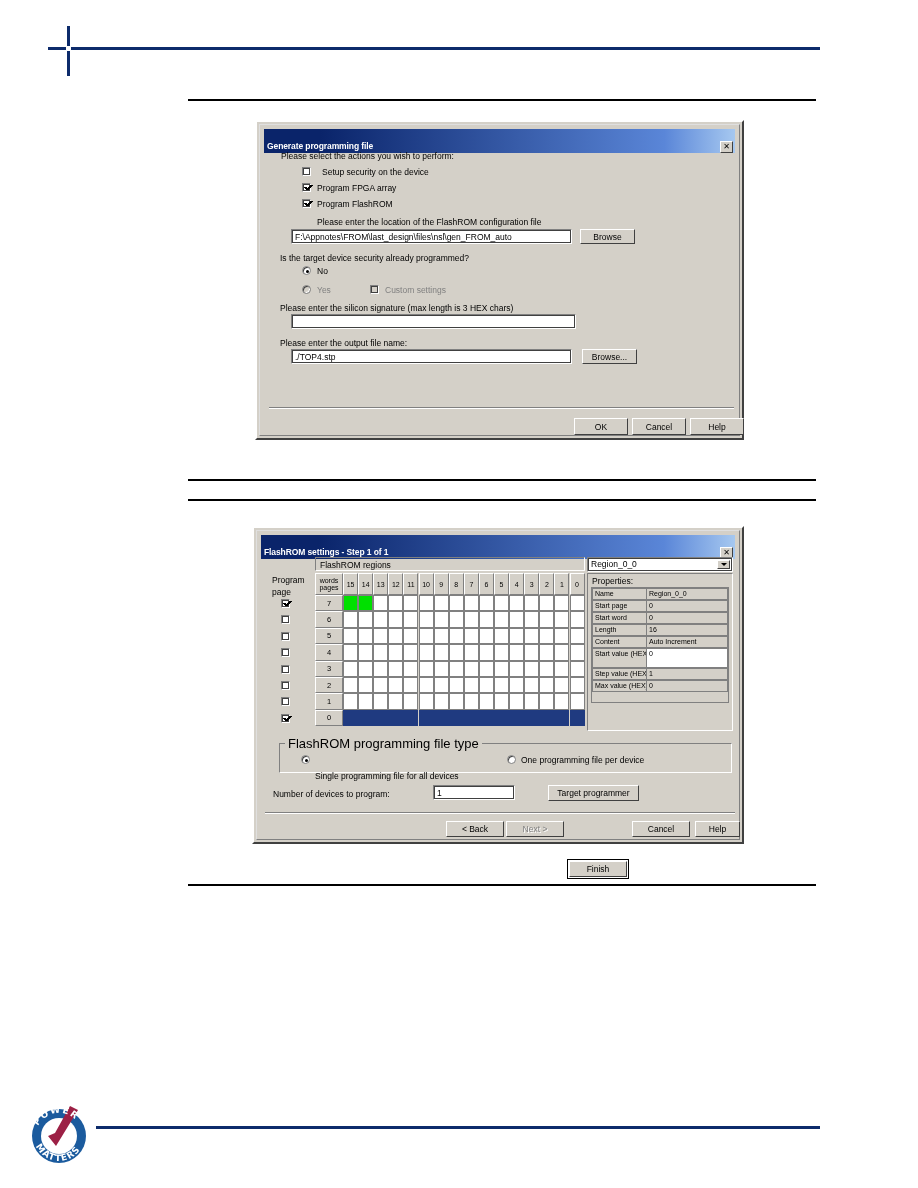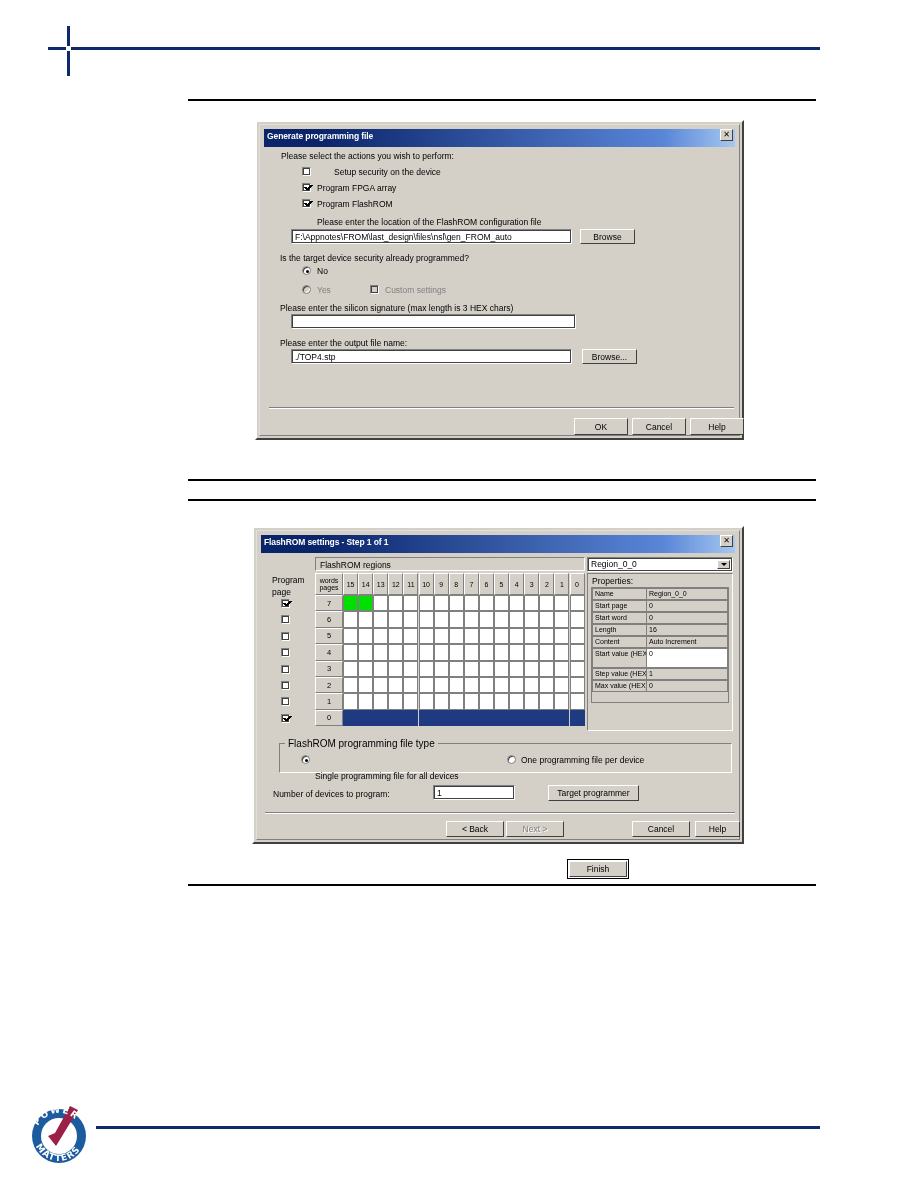--- a/index.html
+++ b/index.html
@@ -34,23 +34,23 @@
     box-sizing:border-box;
     font-size:8.5px;color:#000;
   }
   .dlg-inner{
     position:absolute;inset:2px;
     border-top:1px solid #dfdfdf;border-left:1px solid #dfdfdf;
     border-right:1px solid #808080;border-bottom:1px solid #808080;
     box-sizing:border-box;
   }
   .titlebar{
-    position:absolute;left:4px;right:4px;top:4px;height:18px;
+    position:absolute;left:4px;right:4px;top:4px;height:24px;
     background:linear-gradient(to right,#0a246a 0%,#0a246a 12%,#5a86d8 85%,#a6c8f0 100%);
-    display:flex;align-items:flex-start;padding:0 2px 0 3px;
+    display:flex;align-items:flex-end;padding:0 2px 0 3px;
   }
   .title-text{color:#ffffff;font-size:8.5px;font-weight:bold;white-space:nowrap;
     letter-spacing:-0.1px;line-height:14px;}
   .title-sp{flex:1;}
   .tb-btn{
     width:13px;height:12px;background:#d4d0c8;
     border-top:1px solid #ffffff;border-left:1px solid #ffffff;
     border-right:1px solid #404040;border-bottom:1px solid #404040;
     font-size:8px;line-height:10px;text-align:center;color:#000;box-sizing:border-box;
     font-family:"Liberation Sans",sans-serif;
@@ -110,21 +110,21 @@
   
   .group{
     position:absolute;box-sizing:border-box;
     border:1px solid #808080;border-right-color:#ffffff;border-bottom-color:#ffffff;
   }
   .group::after{
     content:"";position:absolute;left:1px;top:1px;right:-1px;bottom:-1px;
     border:1px solid #ffffff;border-left-color:transparent;border-top-color:transparent;
     pointer-events:none;
   }
-  .group-title{position:absolute;background:#d4d0c8;padding:0 3px;font-size:10px;
+  .group-title{position:absolute;background:#d4d0c8;padding:0 3px;font-size:13px;
     white-space:nowrap;line-height:9px;}
 
   
   .etched{position:absolute;height:2px;border-top:1px solid #808080;border-bottom:1px solid #ffffff;box-sizing:border-box;}
 
   
   .combo{
     position:absolute;background:#ffffff;box-sizing:border-box;
     border-top:1px solid #808080;border-left:1px solid #808080;
     border-right:1px solid #ffffff;border-bottom:1px solid #ffffff;
@@ -202,21 +202,21 @@
 
     <div class="titlebar">
       <span class="title-text">Generate programming file</span>
       <span class="title-sp"></span>
       <span class="tb-btn">✕</span>
     </div>
 
     <div class="lbl" style="left:21px;top:26px;">Please select the actions you wish to perform:</div>
 
     <div class="cb" style="left:42px;top:42px;"></div>
-    <div class="lbl" style="left:74px;top:42px;">Setup security on the device</div>
+    <div class="lbl" style="left:62px;top:42px;">Setup security on the device</div>
 
     <div class="cb checked" style="left:42px;top:58px;"></div>
     <div class="lbl" style="left:57px;top:58px;">Program FPGA array</div>
 
     <div class="cb checked" style="left:42px;top:74px;"></div>
     <div class="lbl" style="left:57px;top:74px;">Program FlashROM</div>
 
     <div class="lbl" style="left:57px;top:92px;">Please enter the location of the FlashROM configuration file</div>
 
     <div class="tfield" style="left:31px;top:104px;width:281px;height:15px;">F:\Appnotes\FROM\last_design\files\nsl\gen_FROM_auto</div>

